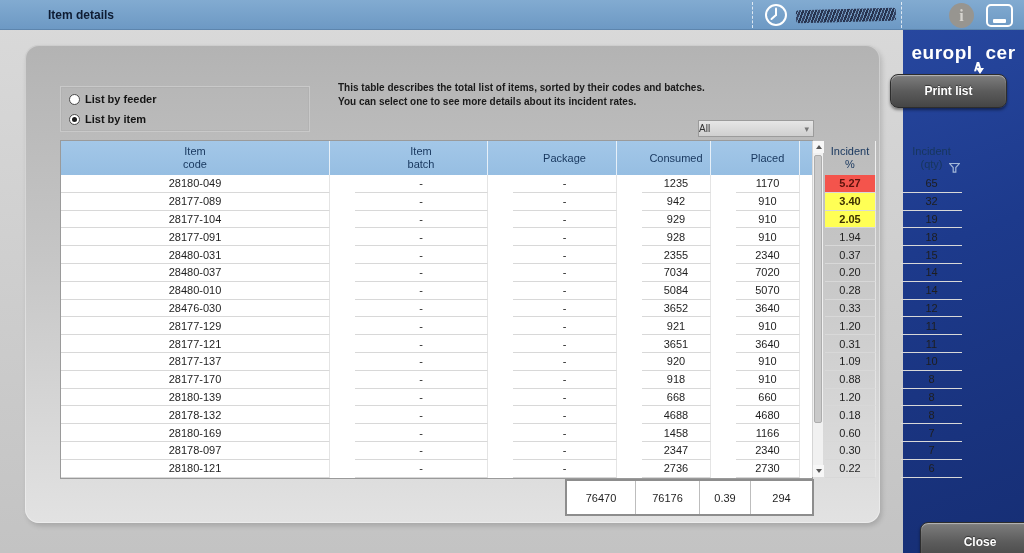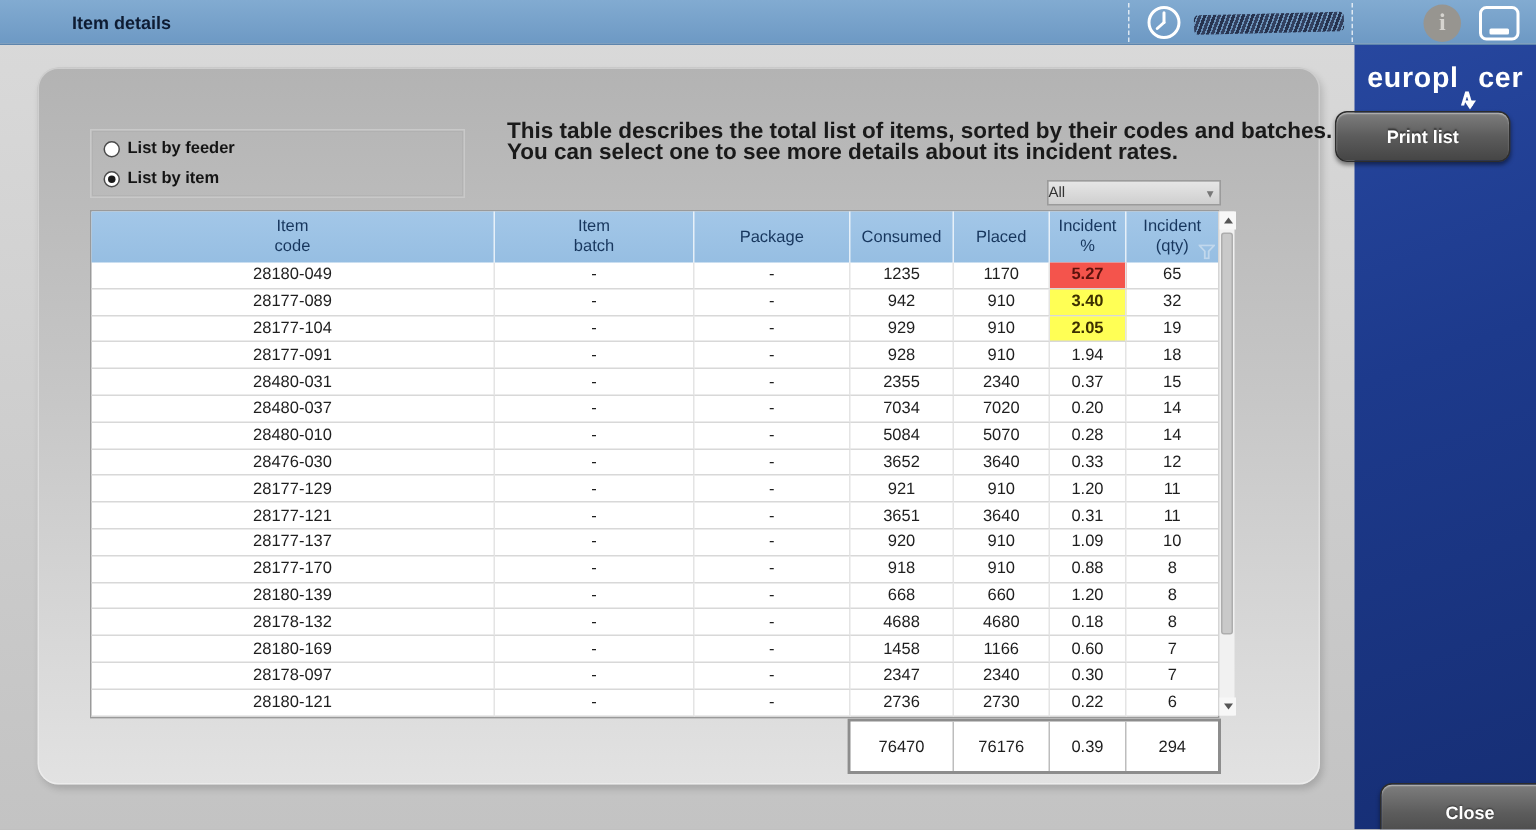--- a/index.html
+++ b/index.html
@@ -50,31 +50,31 @@
   .radio-box { position:absolute; left:60px; top:86px; width:250px; height:46px;
                border:1px solid #c9c9c9; box-shadow:inset 0 0 0 1px rgba(160,160,160,.25); }
   .radio-row { position:absolute; left:8px; display:flex; align-items:center; gap:5px; cursor:pointer; }
   .radio-row.r1 { top:6px; } .radio-row.r2 { top:26px; }
   .radio { width:11px; height:11px; border-radius:50%; background:#ffffff; border:1px solid #4a4a4a;
            display:flex; align-items:center; justify-content:center; }
   .radio .dot { width:5px; height:5px; border-radius:50%; background:#1a1a1a; display:none; }
   .radio.checked .dot { display:block; }
   .radio-label { font-size:11px; font-weight:bold; color:#141414; }
 
-  .desc { position:absolute; left:338px; top:81px; font-size:15px; font-weight:bold; color:#1a1a1a; line-height:14px; }
+  .desc { position:absolute; left:338px; top:81px; font-size:10px; font-weight:bold; color:#1a1a1a; line-height:14px; }
 
   .dropdown { position:absolute; left:698px; top:120px; width:116px; height:17px;
               background:linear-gradient(180deg,#e6e6e6,#cfcfcf); border:1px solid #9b9b9b;
               font-size:10px; color:#333; display:flex; align-items:center; padding-left:0; cursor:pointer; }
   .dropdown .chev { position:absolute; right:4px; top:3px; font-size:9px; color:#777; }
 
   
   .itable { position:absolute; left:60px; top:140px; width:753px; background:#ffffff;
             border:1px solid #9a9a9a; }
-  .thead-row, .trow { display:grid; grid-template-columns:269px 133px 104px 69px 64px 51px 61px; }
+  .thead-row, .trow { display:grid; grid-template-columns:269px 133px 104px 69px 64px 51px 61px;gap:25px; }
   .thead-row { height:34px; background:linear-gradient(180deg,#a3c7e8,#96bee2); }
   .hcell { position:relative; display:flex; align-items:center; justify-content:center; text-align:center;
            font-size:11px; color:#17365d; white-space:pre-line; line-height:13px;
            border-right:1px solid rgba(255,255,255,.75); }
   .hcell:last-child { border-right:none; }
   .funnel { position:absolute; right:2px; bottom:2px; opacity:.75; }
   .trow { height:17.8px; cursor:pointer; }
   .tc { display:flex; align-items:center; justify-content:center; font-size:11px; color:#1e1e1e;
         border-right:1px solid #e4e4e4; border-bottom:1px solid #d8d8d8; overflow:hidden; }
   .tc:last-child { border-right:none; }

